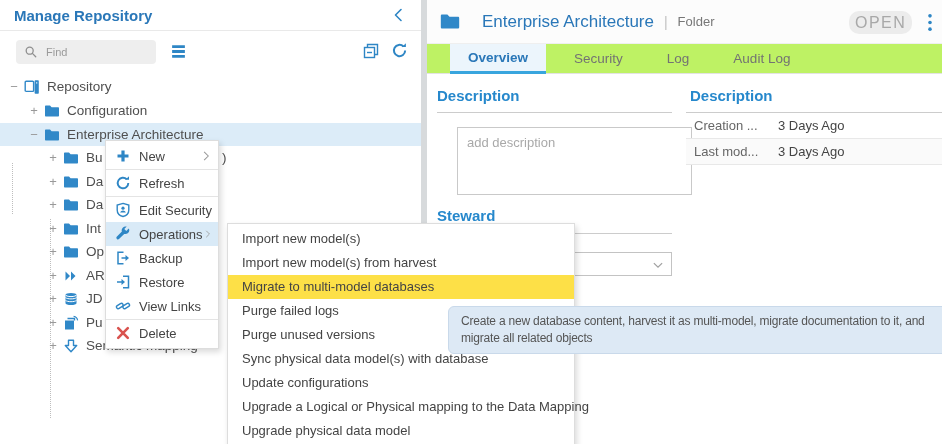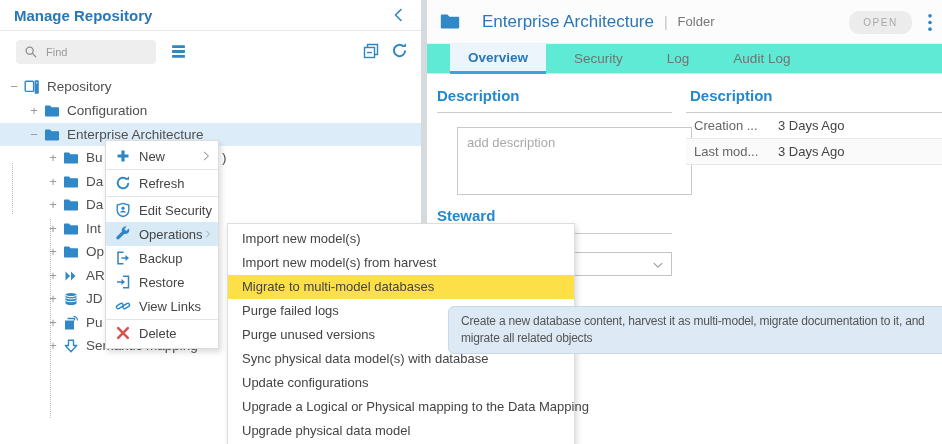--- a/index.html
+++ b/index.html
@@ -31,23 +31,23 @@
   .tree-row .suffix{position:absolute;left:222px;top:4px;}
   
   .divider{position:absolute;left:421px;top:0;width:6px;height:444px;background:#d7dadc;}
   
   .right-panel{position:absolute;left:427px;top:0;right:0;height:444px;background:#fff;z-index:1;}
   .rp-header{position:absolute;left:0;top:0;width:100%;height:44px;background:#fcfcfc;border-bottom:1px solid #efefef;display:flex;align-items:center;padding-left:10px;box-sizing:border-box;}
   .rp-folder{width:26px;height:21px;color:#3088c8;flex:none;margin-right:19px;}
   .rp-title{font-size:17px;color:#2a77b8;white-space:nowrap;}
   .rp-pipe{color:#c0c0c0;font-size:14px;margin:0 10px;}
   .rp-type{font-size:13px;color:#777;}
-  .open-btn{position:absolute;right:30px;top:11px;width:63px;height:23px;background:#ececec;border:none;border-radius:10px;font-size:10px;letter-spacing:1.5px;color:#a8a8a8;font-family:inherit;cursor:pointer;}
+  .open-btn{position:absolute;right:30px;top:11px;width:63px;height:23px;background:#ececec;border:none;border-radius:10px;font-size:16px;letter-spacing:1.5px;color:#a8a8a8;font-family:inherit;cursor:pointer;}
   .rp-kebab{position:absolute;right:9px;top:13px;width:6px;height:19px;color:#2e86c5;cursor:pointer;}
-  .rp-tabs{position:absolute;left:0;top:44px;width:100%;height:30px;border-bottom:1px solid #e3e3e3;background:#5eead4;display:flex;padding-left:23px;box-sizing:border-box;}
+  .rp-tabs{position:absolute;left:0;top:44px;width:100%;height:30px;border-bottom:1px solid #e3e3e3;background:#bef264;display:flex;padding-left:23px;box-sizing:border-box;}
   .tab{height:30px;line-height:29px;padding:0 16px;margin-right:12px;font-size:13.5px;color:#737373;box-sizing:border-box;cursor:pointer;white-space:nowrap;}
   .tab.active{background:#ecf5fc;color:#2a77b8;font-weight:bold;border-bottom:3px solid #38a5de;line-height:27px;padding:0 18px;}
   .section-heading{position:absolute;font-size:15px;font-weight:bold;color:#2688cc;}
   .h-desc{left:10px;top:87px;}
   .h-props{left:263px;top:87px;}
   .h-steward{left:10px;top:207px;}
   .underline{position:absolute;height:0;border-top:1px solid #cccccc;}
   .u-desc{left:10px;top:112px;width:235px;}
   .u-props{left:259px;top:112px;width:260px;}
   .u-steward{left:10px;top:233px;width:235px;}

